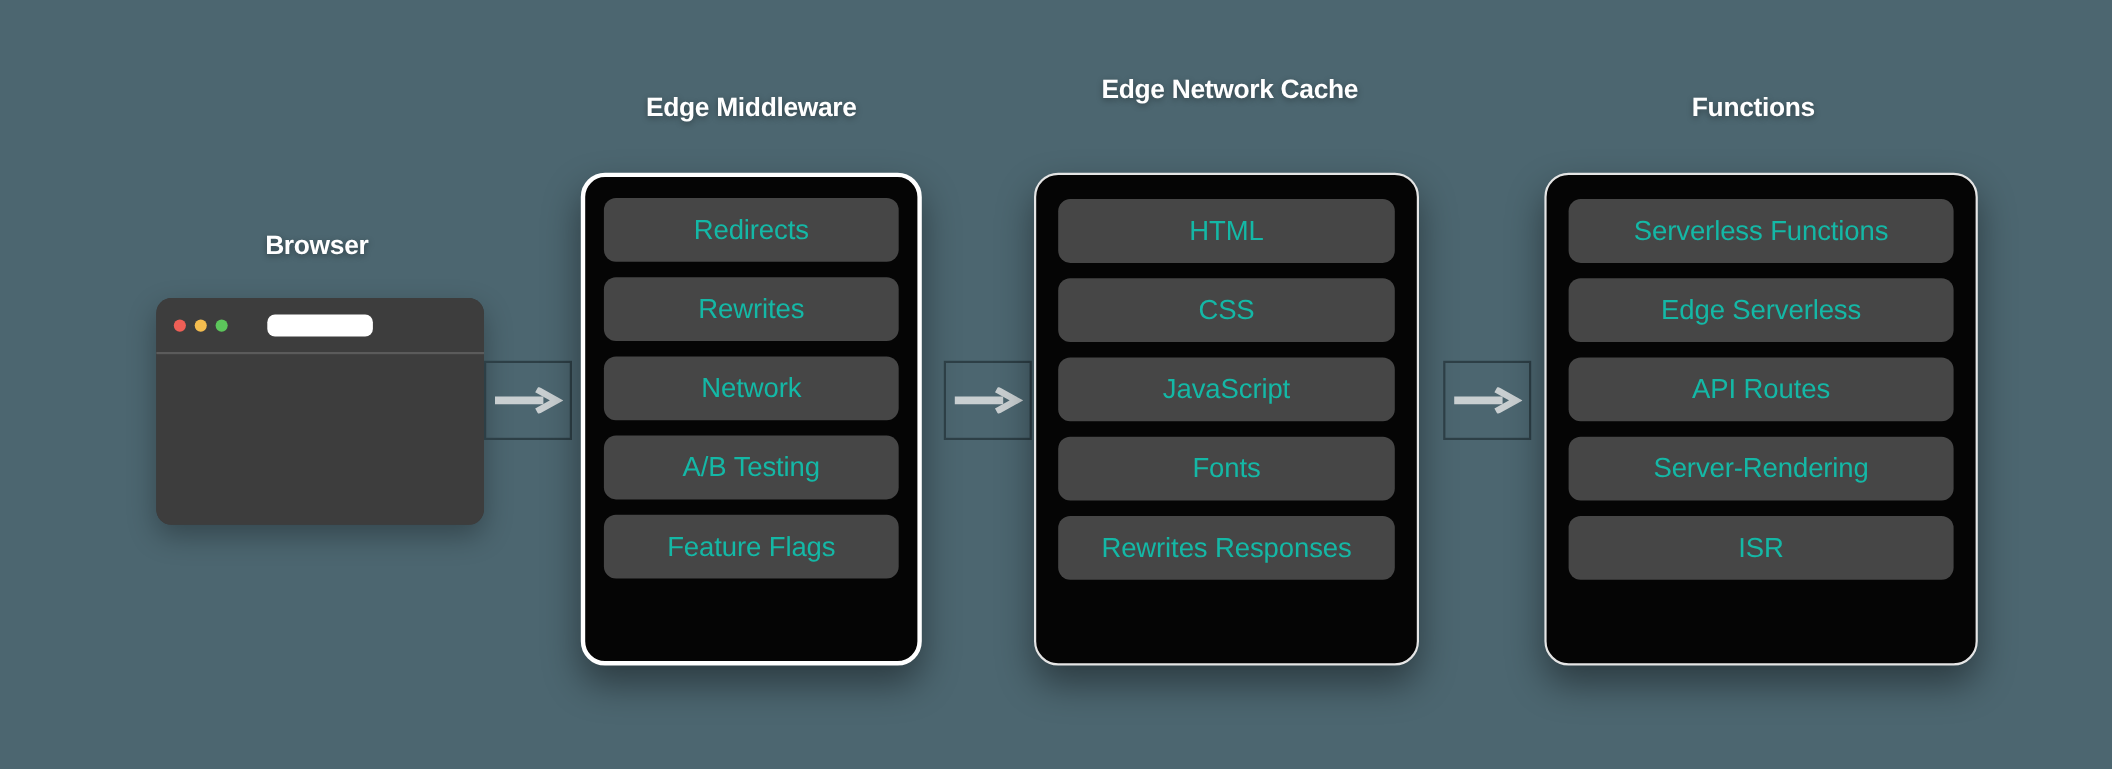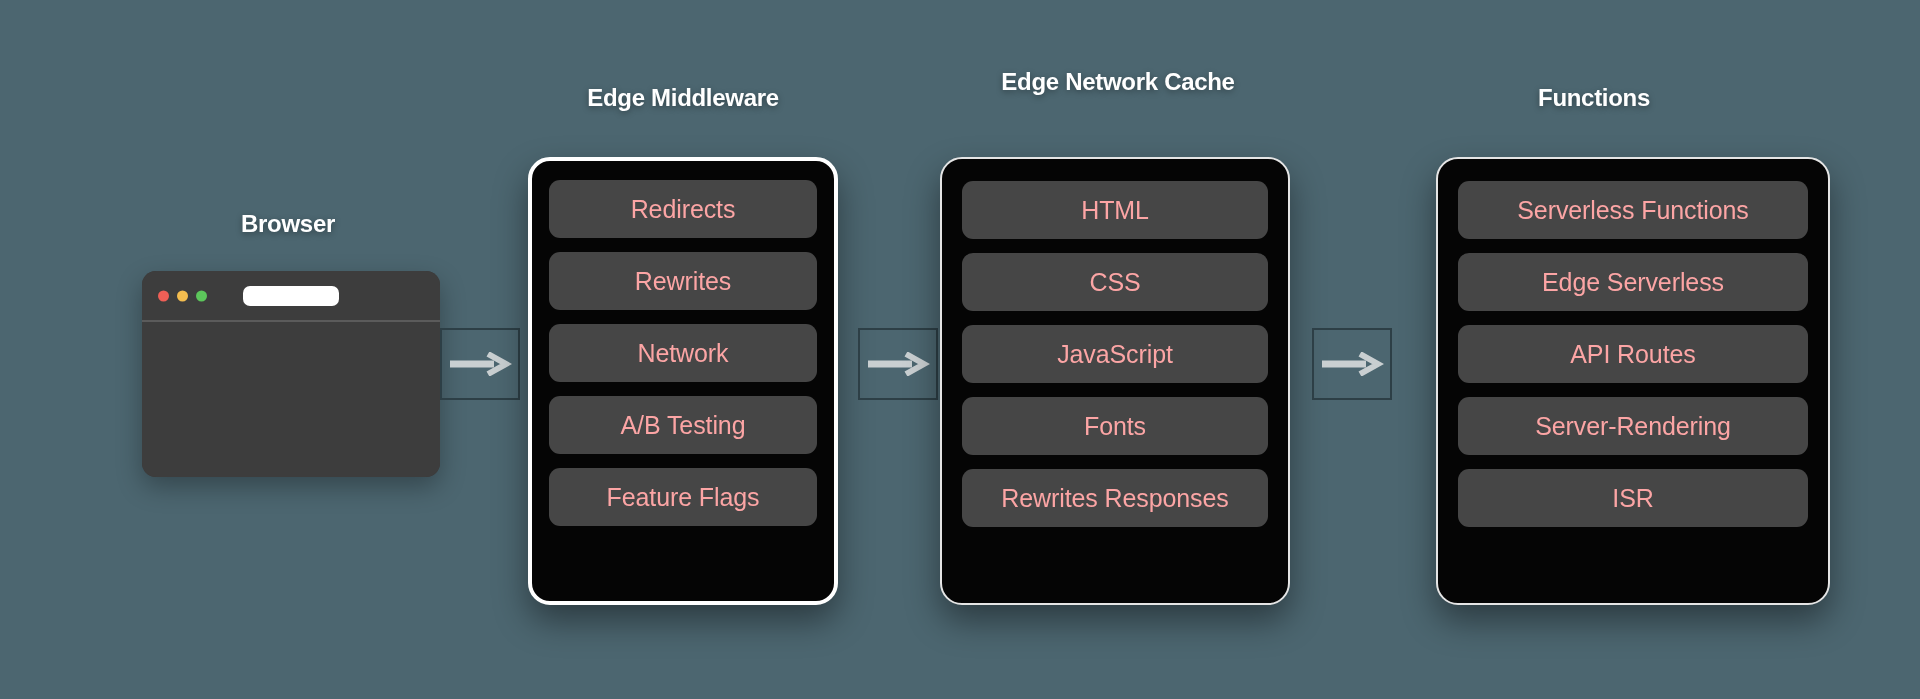--- a/index.html
+++ b/index.html
@@ -102,21 +102,21 @@
     border: 2px solid #e5e5e5;
   }
 
   .panel-item {
     background: #464646;
     border-radius: 11px;
     height: 58px;
     display: flex;
     align-items: center;
     justify-content: center;
-    color: #fca5a5;
+    color: #14b8a6;
     font-size: 25px;
     letter-spacing: -0.1px;
     white-space: nowrap;
   }
 
   
   .connector {
     position: absolute;
     top: 364px;
     transform: translateY(-50%);
@@ -185,21 +185,21 @@
 
   <div class="connector" style="left:1312px;">
     <svg width="64" height="24" viewBox="0 0 64 24">
       <path d="M2 12 L46 12" stroke="#c9cfd1" stroke-width="7" stroke-linecap="butt" fill="none"></path>
       <path d="M40 2 L58 12 L40 22" stroke="#c9cfd1" stroke-width="6" fill="none" stroke-linejoin="miter"></path>
     </svg>
   </div>
 
   <div class="section-title" style="left:1594px; top:84px;">Functions</div>
 
-  <div class="panel plain" style="left:1404px; top:157px; width:394px; height:448px;margin-left:32px;">
+  <div class="panel plain" style="left:1404px; top:157px; width:394px; height:448px;">
     <div class="panel-item">Serverless Functions</div>
     <div class="panel-item">Edge Serverless</div>
     <div class="panel-item">API Routes</div>
     <div class="panel-item">Server-Rendering</div>
     <div class="panel-item">ISR</div>
   </div>
 
 </div>
 
 </body></html>

